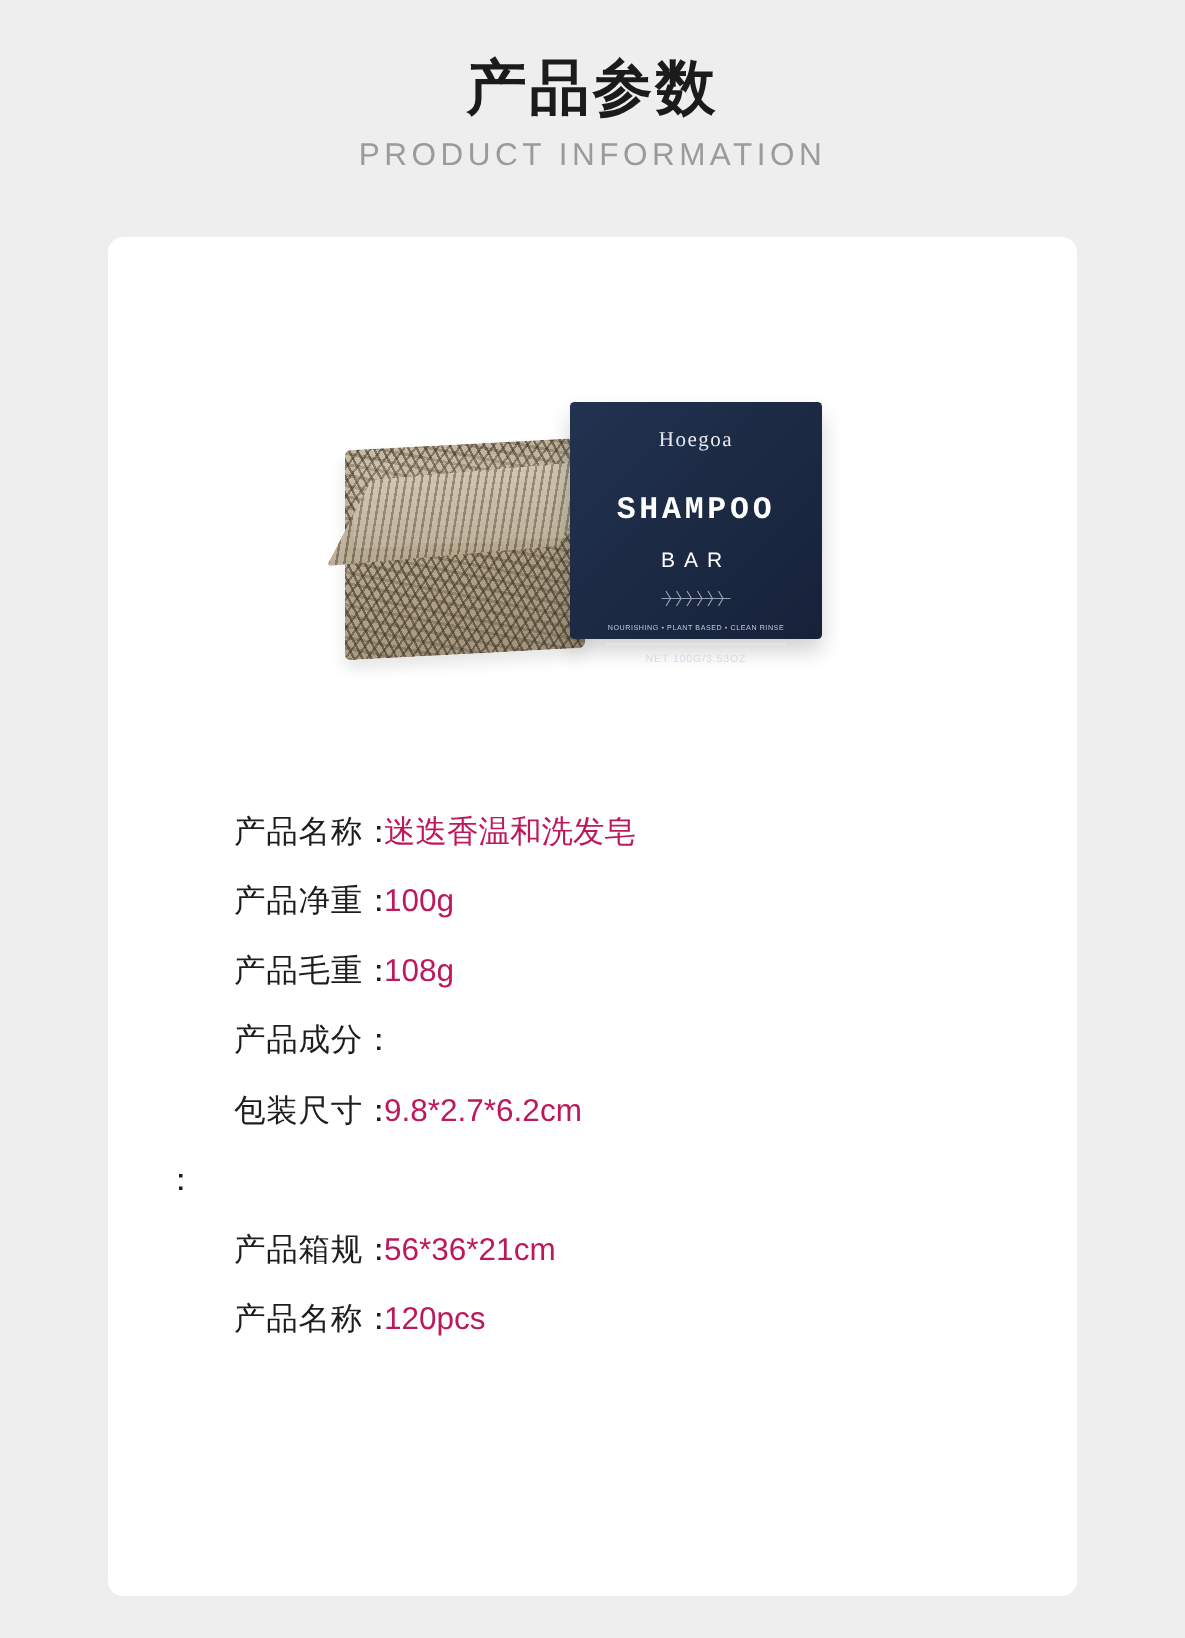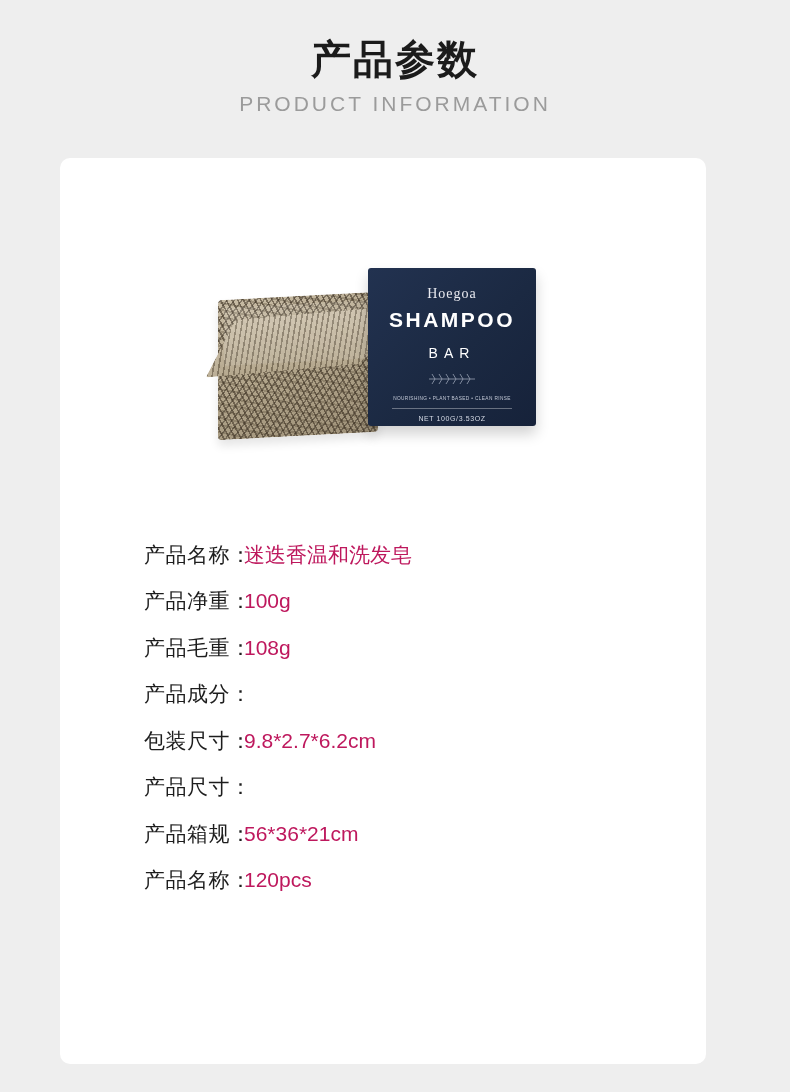--- a/index.html
+++ b/index.html
@@ -32,21 +32,21 @@
   }
   .header-subtitle {
     margin-top: 8px;
     font-size: 21px;
     color: #9b9b9b;
     letter-spacing: 3px;
     font-weight: 400;
   }
   .card {
     position: absolute;
-    left: 60px;
+    left: 72px;
     top: 158px;
     width: 646px;
     height: 906px;
     background: #ffffff;
     border-radius: 10px;
     box-sizing: border-box;
   }
   .product-image {
     position: relative;
     width: 100%;
@@ -114,25 +114,26 @@
     box-sizing: border-box;
     padding-top: 18px;
   }
   .box-brand {
     font-family: "Liberation Serif", "DejaVu Serif", serif;
     font-size: 14px;
     letter-spacing: 1px;
     color: #e9eaf0;
   }
   .box-title {
-    margin-top: 6px;
+    margin-top: 27px;
     font-size: 21px;
     font-weight: bold;
     letter-spacing: 2.5px;
     color: #ffffff;
+    font-family: Liberation Mono, monospace;
   }
   .box-sub {
     margin-top: 13px;
     font-size: 14px;
     letter-spacing: 6px;
     color: #ffffff;
   }
   .box-sprig {
     margin: 10px auto 0;
     width: 54px;
@@ -256,21 +257,20 @@
         <span class="spec-colon">：</span>
       </div>
 
       <div class="spec-row">
         <span class="spec-label">包装尺寸</span>
         <span class="spec-colon">：</span>
         <span class="spec-value">9.8*2.7*6.2cm</span>
       </div>
 
       <div class="spec-row">
-        <span class="spec-label">产品尺寸</span>
         <span class="spec-colon">：</span>
       </div>
 
       <div class="spec-row">
         <span class="spec-label">产品箱规</span>
         <span class="spec-colon">：</span>
         <span class="spec-value">56*36*21cm</span>
       </div>
 
       <div class="spec-row">

